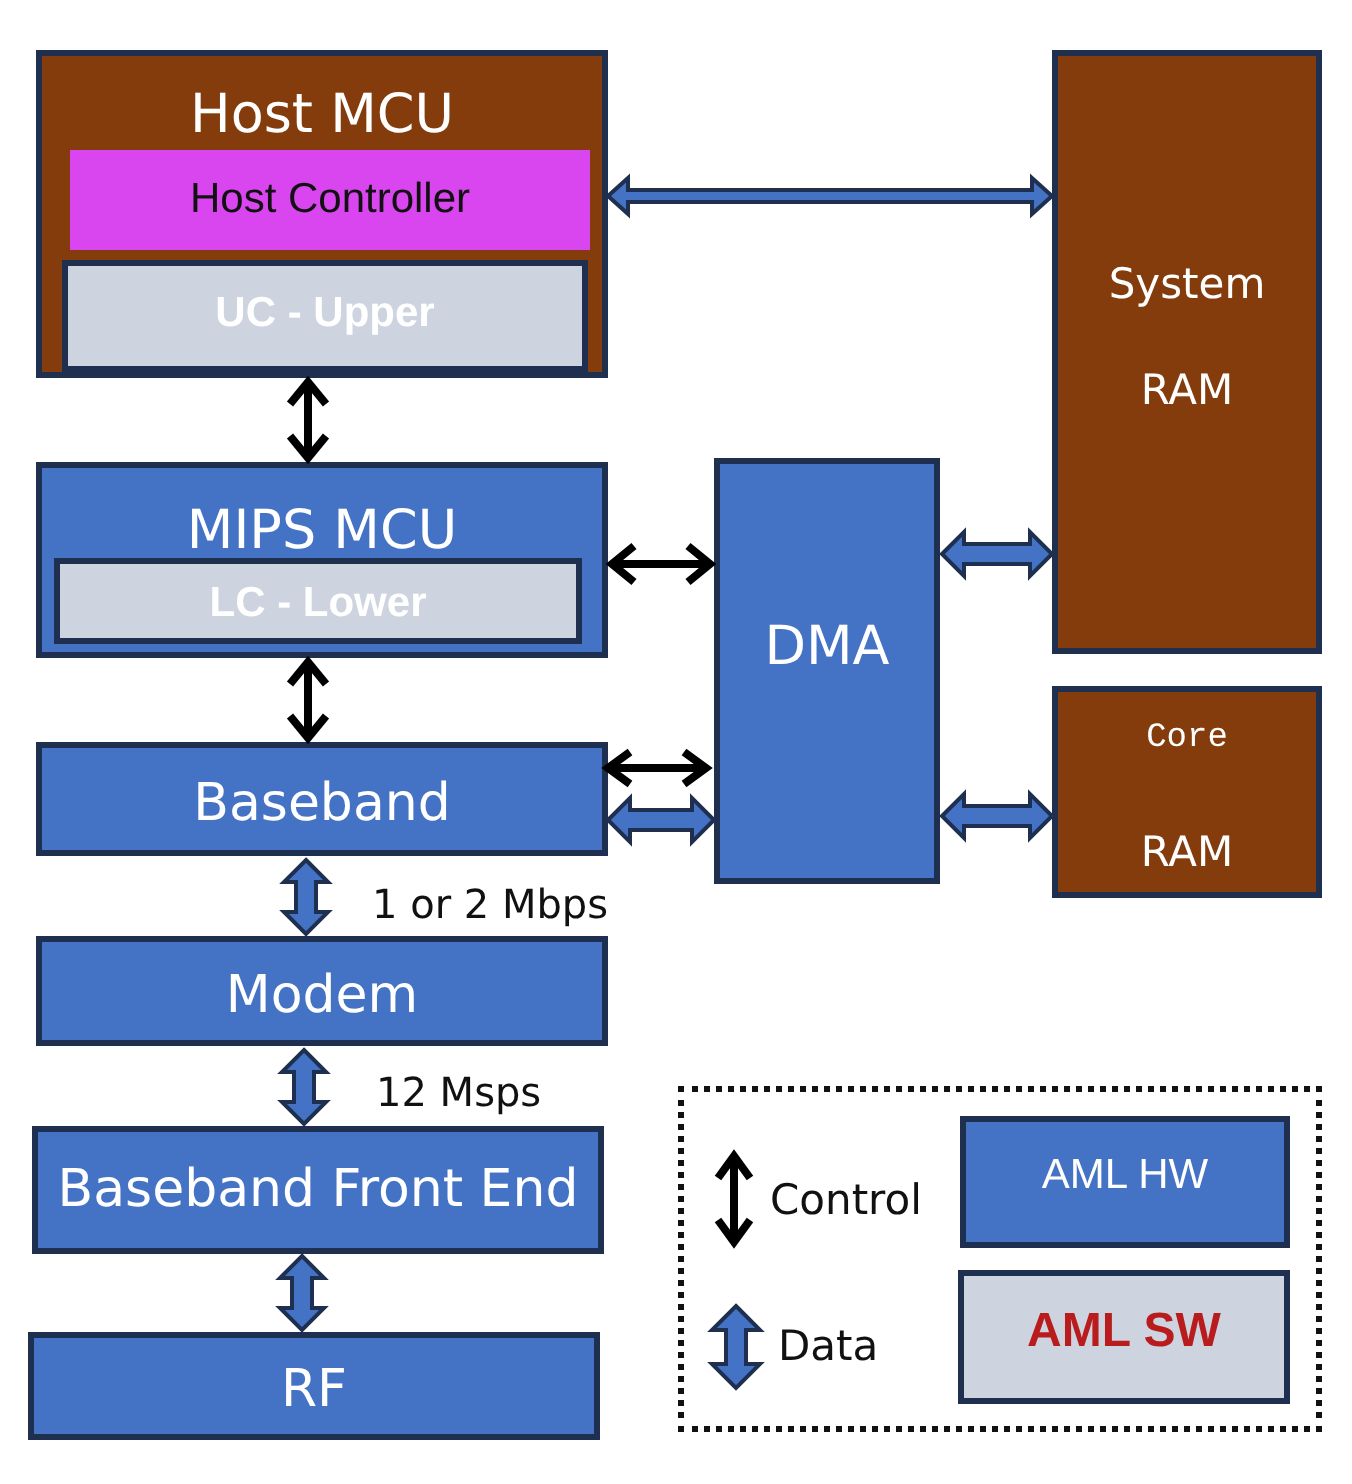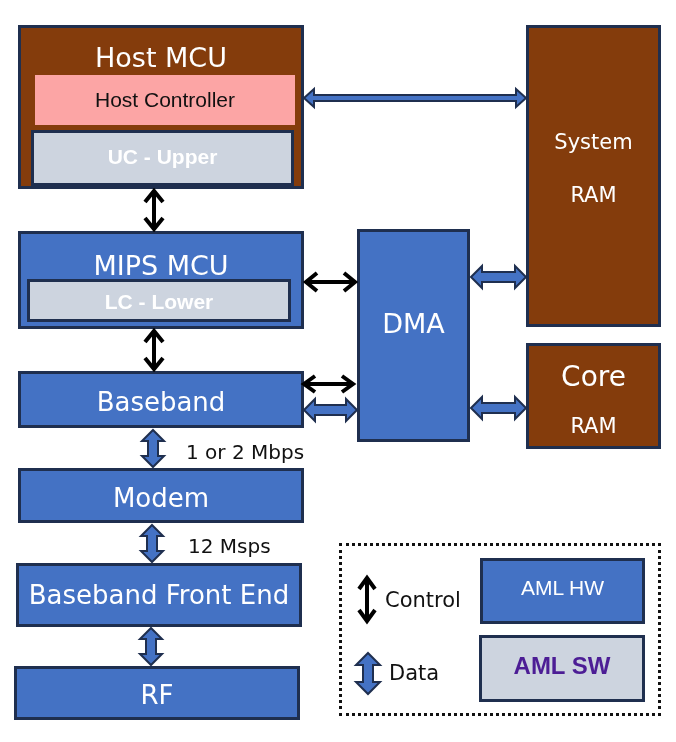--- a/index.html
+++ b/index.html
@@ -1,21 +1,21 @@
 <!DOCTYPE html>
 <html><head>
 <meta charset="utf-8">
 <style>
   html, body { margin:0; padding:0; background:#ffffff; }
   body { width:676px; height:742px; position:relative; overflow:hidden; font-family:"DejaVu Sans", "Liberation Sans", sans-serif; }
   .box { position:absolute; box-sizing:border-box; border:3px solid #1f2f4f;padding-left:11px; }
   .blue { background:#4472c4; }
   .brown { background:#843c0c; }
   .lightgray { background:#cdd4df; }
-  .gray { background:#fca5a5; border:none; }
+  .gray { background:#d946ef; border:none; }
   .lbl { position:absolute; left:0; right:0; text-align:center; color:#ffffff; white-space:nowrap; }
   .dark { color:#111111; }
   .arial { font-family:"Liberation Sans", sans-serif; }
   .bold { font-weight:bold; }
   .txt { position:absolute; color:#111; white-space:nowrap; font-family:"DejaVu Sans", sans-serif; }
   svg.arrows { position:absolute; left:0; top:0; width:676px; height:742px; }
   .legend { position:absolute; left:339px; top:543px; width:322px; height:173px; box-sizing:border-box; border:3px dotted #111; }
 </style>
 </head>
 <body>
@@ -56,21 +56,21 @@
 <div class="box blue" style="left:357px;top:229px;width:113px;height:213px;">
   <div class="lbl" style="top:76px;font-size:27px;">DMA</div>
 </div>
 
 <div class="box brown" style="left:526px;top:25px;width:135px;height:302px;">
   <div class="lbl" style="top:102px;font-size:21px;">System</div>
   <div class="lbl" style="top:155px;font-size:21px;">RAM</div>
 </div>
 
 <div class="box brown" style="left:526px;top:343px;width:135px;height:106px;">
-  <div class="lbl" style="top:14px;font-size:28px;">Core</div>
+  <div class="lbl" style="top:14px;font-size:17px;font-family:Liberation Mono, monospace;">Core</div>
   <div class="lbl" style="top:68px;font-size:21px;">RAM</div>
 </div>
 
 <div class="txt" style="left:186px;top:440px;font-size:20px;">1 or 2 Mbps</div>
 <div class="txt" style="left:188px;top:534px;font-size:20px;">12 Msps</div>
 
 <svg class="arrows" viewBox="0 0 676 742">
   <defs>
     <g id="ctrlV"></g>
   </defs>
@@ -128,14 +128,14 @@
     <polyline points="359,610 367,621 375,610"></polyline>
   </g>
   <polygon fill="#4472c4" stroke="#1f2f4f" stroke-width="2" points="368,653 380,665 373,665 373,682 380,682 368,694 356,682 363,682 363,665 356,665"></polygon>
 </svg>
 <div class="txt" style="left:385px;top:588px;font-size:21px;">Control</div>
 <div class="txt" style="left:389px;top:661px;font-size:21px;">Data</div>
 <div class="box blue" style="left:480px;top:558px;width:165px;height:66px;">
   <div class="lbl arial" style="top:15px;font-size:21px;">AML HW</div>
 </div>
 <div class="box lightgray" style="left:479px;top:635px;width:166px;height:67px;">
-  <div class="lbl arial bold" style="top:14px;font-size:24px;color:#4c1d95;">AML SW</div>
+  <div class="lbl arial bold" style="top:14px;font-size:24px;color:#b91c1c;">AML SW</div>
 </div>
 
 </body></html>

